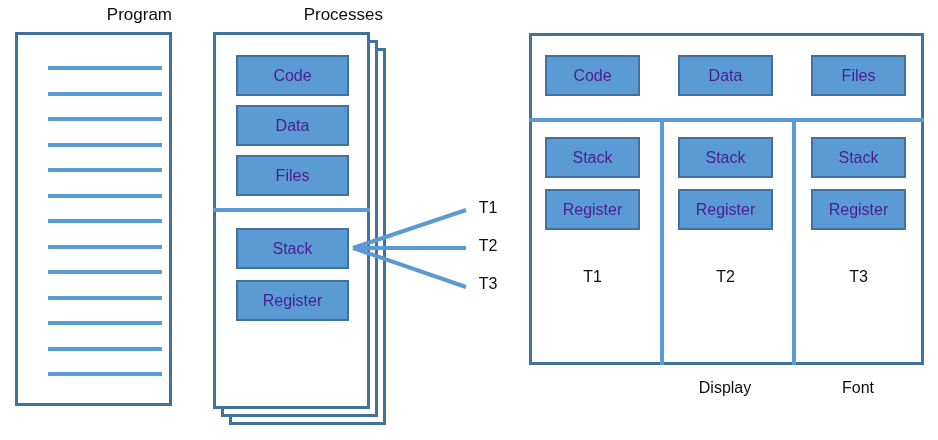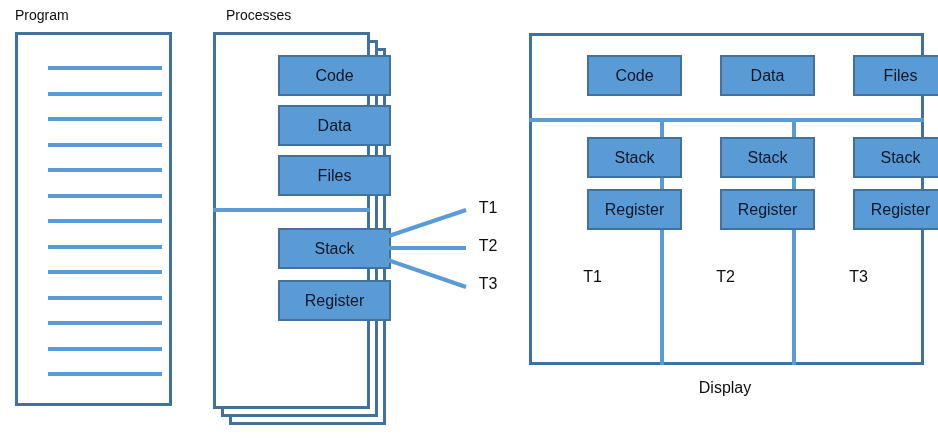--- a/index.html
+++ b/index.html
@@ -12,23 +12,23 @@
   }
   #canvas {
     position: relative;
     width: 938px;
     height: 440px;
     background: #ffffff;
     overflow: hidden;
   }
   .title {
     position: absolute;
-    font-size: 14px;
+    font-size: 17px;
     color: #0d0d0d;
-    text-align: left;
+    text-align: right;
     white-space: nowrap;
     line-height: 22px;
   }
   .caption {
     position: absolute;
     font-size: 16px;
     color: #0d0d0d;
     text-align: center;
     white-space: nowrap;
     line-height: 20px;
@@ -42,27 +42,26 @@
   .code-line {
     position: absolute;
     background: #5B9BD5;
     height: 4px;
   }
   .blk {
     position: absolute;
     box-sizing: border-box;
     background: #5B9BD5;
     border: 2px solid #41719C;
-    color: #0f172a;
+    color: #4c1d95;
     font-size: 16px;
     display: flex;
     align-items: center;
     justify-content: center;
     white-space: nowrap;
-    margin-left: 42px;
   }
   .hsep {
     position: absolute;
     background: #5B9BD5;
     height: 4px;
   }
   .vsep {
     position: absolute;
     background: #5B9BD5;
     width: 4px;
@@ -158,14 +157,15 @@
   <div class="thread-name" style="left:545px; top:268px; width:95px;">T1</div>
 
   <div class="blk" style="left:678px; top:137px; width:95px; height:41px;">Stack</div>
   <div class="blk" style="left:678px; top:189px; width:95px; height:41px;">Register</div>
   <div class="thread-name" style="left:678px; top:268px; width:95px;">T2</div>
   <div class="caption" style="left:661px; top:378px; width:128px;">Display</div>
 
   <div class="blk" style="left:811px; top:137px; width:95px; height:41px;">Stack</div>
   <div class="blk" style="left:811px; top:189px; width:95px; height:41px;">Register</div>
   <div class="thread-name" style="left:811px; top:268px; width:95px;">T3</div>
+  <div class="caption" style="left:794px; top:378px; width:128px;">Font</div>
 
 </div>
 
 </body></html>

